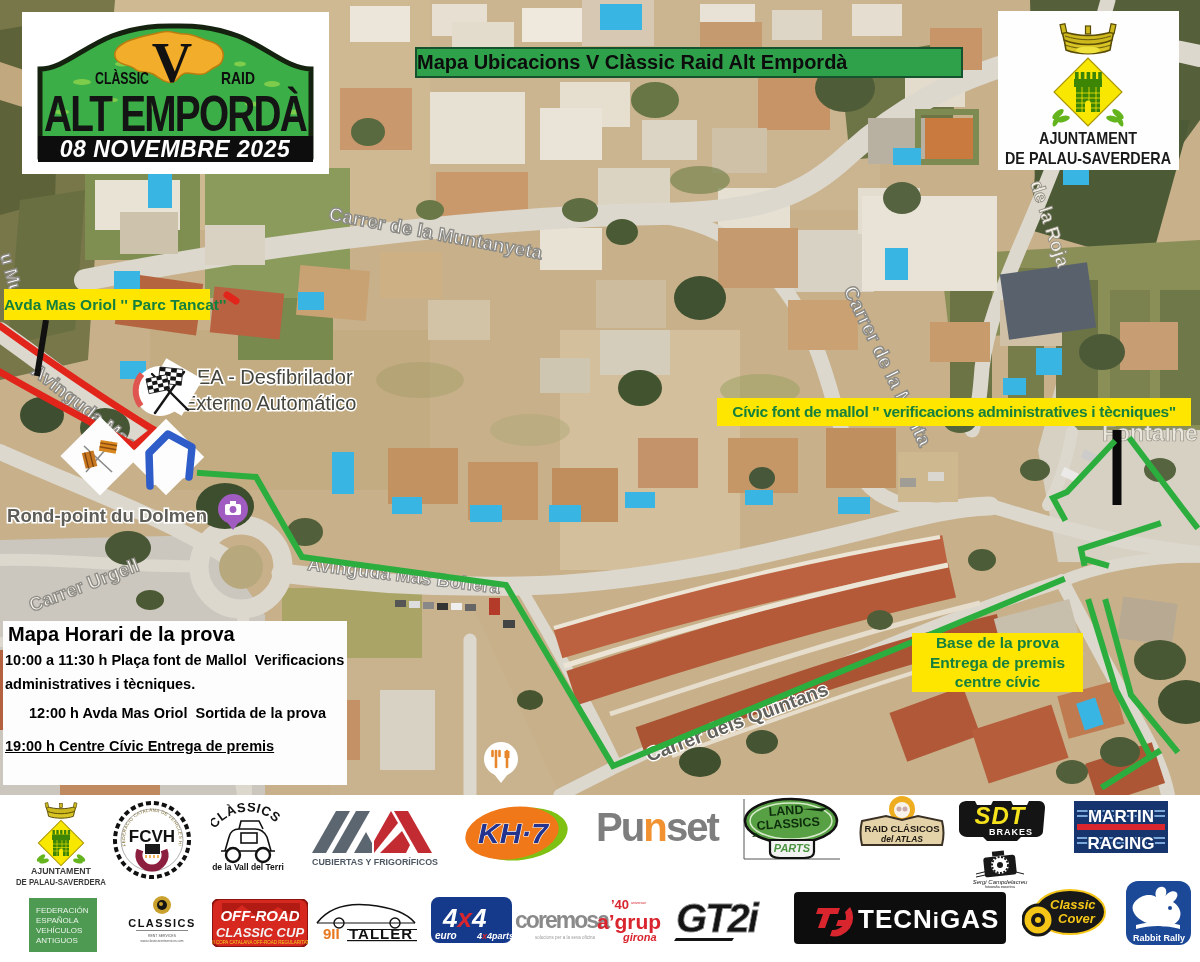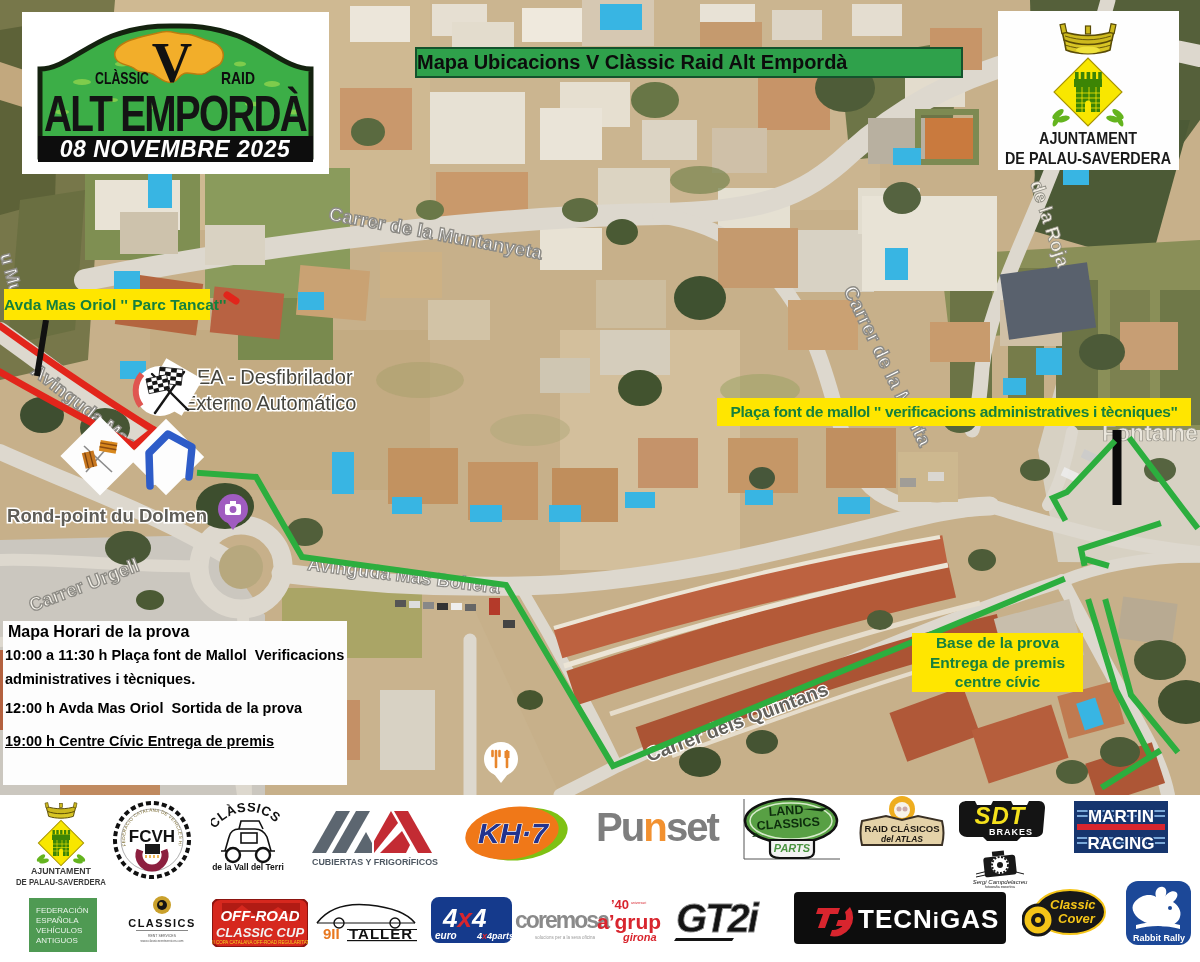--- a/index.html
+++ b/index.html
@@ -427,27 +427,27 @@
 <ellipse cx="25" cy="27" rx="7" ry="3" transform="rotate(15 25 27)"></ellipse>
 <ellipse cx="32" cy="29" rx="6" ry="2.6" transform="rotate(65 32 29)"></ellipse>
 </g>
 </g>
 <text x="90" y="133" text-anchor="middle" font-size="17" font-weight="bold" fill="#1a1a1a" font-family="Liberation Sans,sans-serif" textLength="98" lengthAdjust="spacingAndGlyphs">AJUNTAMENT</text>
 <text x="90" y="153" text-anchor="middle" font-size="17" font-weight="bold" fill="#1a1a1a" font-family="Liberation Sans,sans-serif" textLength="166" lengthAdjust="spacingAndGlyphs">DE PALAU-SAVERDERA</text>
 </svg>
 </div>
 
 <div class="ylab" style="left:4px;top:289px;width:206px;height:31px;font-size:15.5px;line-height:31px;">Avda Mas Oriol '' Parc Tancat''</div>
-<div class="ylab" style="left:717px;top:398px;width:474px;height:28px;font-size:15.5px;line-height:28px;letter-spacing:-0.3px;">Plaça font de mallol '' verificacions administratives i tècniques''</div>
+<div class="ylab" style="left:717px;top:398px;width:474px;height:28px;font-size:15.5px;line-height:28px;letter-spacing:-0.3px;">Cívic font de mallol '' verificacions administratives i tècniques''</div>
 <div class="ylab" style="left:912px;top:633px;width:171px;height:59px;font-size:15.5px;line-height:19.5px;padding-top:0;">Base de la prova<br>Entrega de premis<br>centre cívic</div>
 
 <div class="abs" style="left:3px;top:621px;width:344px;height:164px;background:#fdfdfd;color:#000;font-weight:bold;font-size:14.5px;white-space:nowrap;overflow:hidden;">
-<div style="padding:2px 0 0 5px;font-size:16px;">Mapa Horari de la prova</div>
+<div style="padding:2px 0 0 5px;font-size:20px;">Mapa Horari de la prova</div>
 <div style="padding:2px 16px 0 2px;line-height:24px;">10:00 a 11:30 h Plaça font de Mallol&nbsp; Verificacions<br>administratives i tècniques.</div>
-<div style="padding:9px 0 0 2px;">12:00 h Avda Mas Oriol&nbsp; Sortida de la prova</div>
+<div style="padding:9px 0 0 2px;margin-left:24px;">12:00 h Avda Mas Oriol&nbsp; Sortida de la prova</div>
 <div style="padding:17px 0 0 2px;text-decoration:underline;">19:00 h Centre Cívic Entrega de premis</div>
 </div>
 
 <div class="abs" id="strip" style="left:0;top:795px;width:1200px;height:167px;background:#ffffff;">
 
 <svg class="abs" style="left:14px;top:4px" width="96" height="92" viewBox="0 0 96 92">
 <g transform="translate(47,13) scale(0.62)">
 <path d="M-22,-2 C-9,3 9,3 22,-2 L20,7 C9,11 -9,11 -20,7 Z" fill="#d8c525" stroke="#5a4c06" stroke-width="1.6"></path>
 <path d="M-24,-9 C-9,-4 9,-4 24,-9 L22,-1 C9,4 -9,4 -22,-1 Z" fill="#cdb91e" stroke="#5a4c06" stroke-width="1.6"></path>
 <g fill="#cdb91e" stroke="#5a4c06" stroke-width="1">

